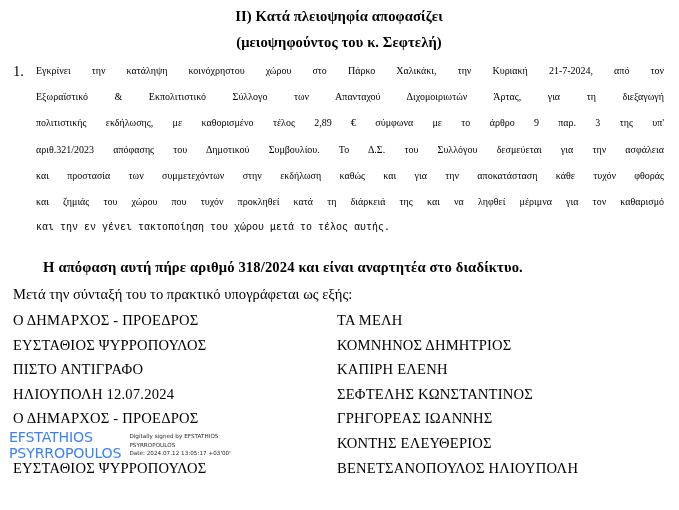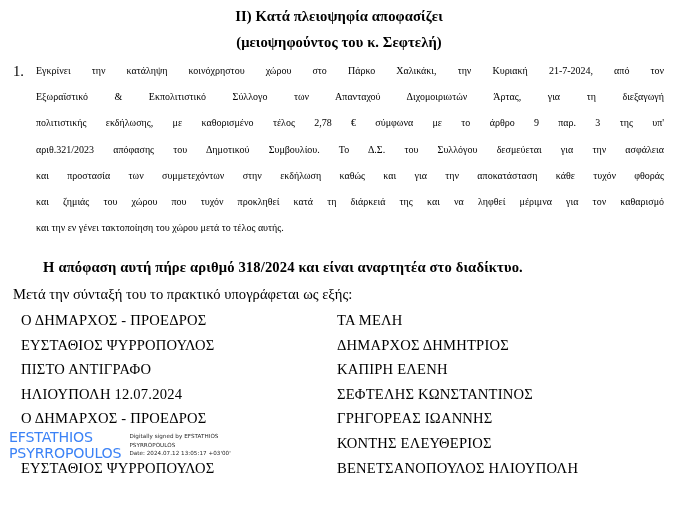--- a/index.html
+++ b/index.html
@@ -68,20 +68,21 @@
   }
   .jline {
     text-align: justify;
     text-align-last: justify;
     white-space: nowrap;
   }
   .jline-last {
     text-align: center;
     text-align-last: left;
     white-space: nowrap;
+    font-family: Liberation Mono, monospace;
   }
 
   
   .decision {
     position: absolute;
     left: 0;
     top: 256px;
     width: 566px;
     text-align: center;
     font-size: 14.6px;
@@ -102,21 +103,20 @@
   
   .sig-col {
     position: absolute;
     top: 308px;
     font-size: 14.6px;
     line-height: 24.6px;
   }
   .sig-col-left {
     left: 13px;
     width: 330px;
-    margin-left: 8px;
   }
   .sig-col-right {
     left: 337px;
     width: 330px;
   }
   .sig-line {
     white-space: nowrap;
     letter-spacing: 0.2px;
   }
   .sig-line.spacer-after {
@@ -164,21 +164,21 @@
     <div class="heading-line">II) Κατά πλειοψηφία αποφασίζει</div>
     <div class="heading-line">(μειοψηφούντος του κ. Σεφτελή)</div>
   </div>
 
   <div class="list-block">
     <div class="list-item">
       <div class="list-marker">1.</div>
       <div class="list-body">
         <div class="jline">Εγκρίνει την κατάληψη κοινόχρηστου χώρου στο Πάρκο Χαλικάκι, την Κυριακή 21-7-2024, από τον</div>
         <div class="jline">Εξωραϊστικό &amp; Εκπολιτιστικό Σύλλογο των Απανταχού Διχομοιριωτών Άρτας, για τη διεξαγωγή</div>
-        <div class="jline">πολιτιστικής εκδήλωσης, με καθορισμένο τέλος 2,78 € σύμφωνα με το άρθρο 9 παρ. 3 της  υπ'</div>
+        <div class="jline">πολιτιστικής εκδήλωσης, με καθορισμένο τέλος 2,89 € σύμφωνα με το άρθρο 9 παρ. 3 της  υπ'</div>
         <div class="jline">αριθ.321/2023 απόφασης του Δημοτικού Συμβουλίου. Το Δ.Σ. του Συλλόγου δεσμεύεται για την ασφάλεια</div>
         <div class="jline">και προστασία των συμμετεχόντων στην εκδήλωση καθώς και για την αποκατάσταση κάθε τυχόν φθοράς</div>
         <div class="jline">και ζημιάς του χώρου που τυχόν προκληθεί κατά τη διάρκειά της και να ληφθεί μέριμνα για τον καθαρισμό</div>
         <div class="jline-last">και την εν γένει τακτοποίηση του χώρου μετά το τέλος αυτής.</div>
       </div>
     </div>
   </div>
 
   <div class="decision">Η απόφαση αυτή πήρε αριθμό 318/2024 και είναι αναρτητέα στο διαδίκτυο.</div>
 
@@ -189,21 +189,21 @@
     <div class="sig-line">ΕΥΣΤΑΘΙΟΣ ΨΥΡΡΟΠΟΥΛΟΣ</div>
     <div class="sig-line">ΠΙΣΤΟ ΑΝΤΙΓΡΑΦΟ</div>
     <div class="sig-line">ΗΛΙΟΥΠΟΛΗ 12.07.2024</div>
     <div class="sig-line">Ο ΔΗΜΑΡΧΟΣ - ΠΡΟΕΔΡΟΣ</div>
     <div class="sig-line spacer-after">&nbsp;</div>
     <div class="sig-line">ΕΥΣΤΑΘΙΟΣ ΨΥΡΡΟΠΟΥΛΟΣ</div>
   </div>
 
   <div class="sig-col sig-col-right">
     <div class="sig-line">ΤΑ ΜΕΛΗ</div>
-    <div class="sig-line">ΔΗΜΑΡΧΟΣ ΔΗΜΗΤΡΙΟΣ</div>
+    <div class="sig-line">ΚΟΜΝΗΝΟΣ ΔΗΜΗΤΡΙΟΣ</div>
     <div class="sig-line">ΚΑΠΙΡΗ ΕΛΕΝΗ</div>
     <div class="sig-line">ΣΕΦΤΕΛΗΣ ΚΩΝΣΤΑΝΤΙΝΟΣ</div>
     <div class="sig-line">ΓΡΗΓΟΡΕΑΣ ΙΩΑΝΝΗΣ</div>
     <div class="sig-line">ΚΟΝΤΗΣ ΕΛΕΥΘΕΡΙΟΣ</div>
     <div class="sig-line">ΒΕΝΕΤΣΑΝΟΠΟΥΛΟΣ ΗΛΙΟΥΠΟΛΗ</div>
   </div>
 
   <div class="digital-signature">
     <div class="ds-name">
       <div>EFSTATHIOS</div>

